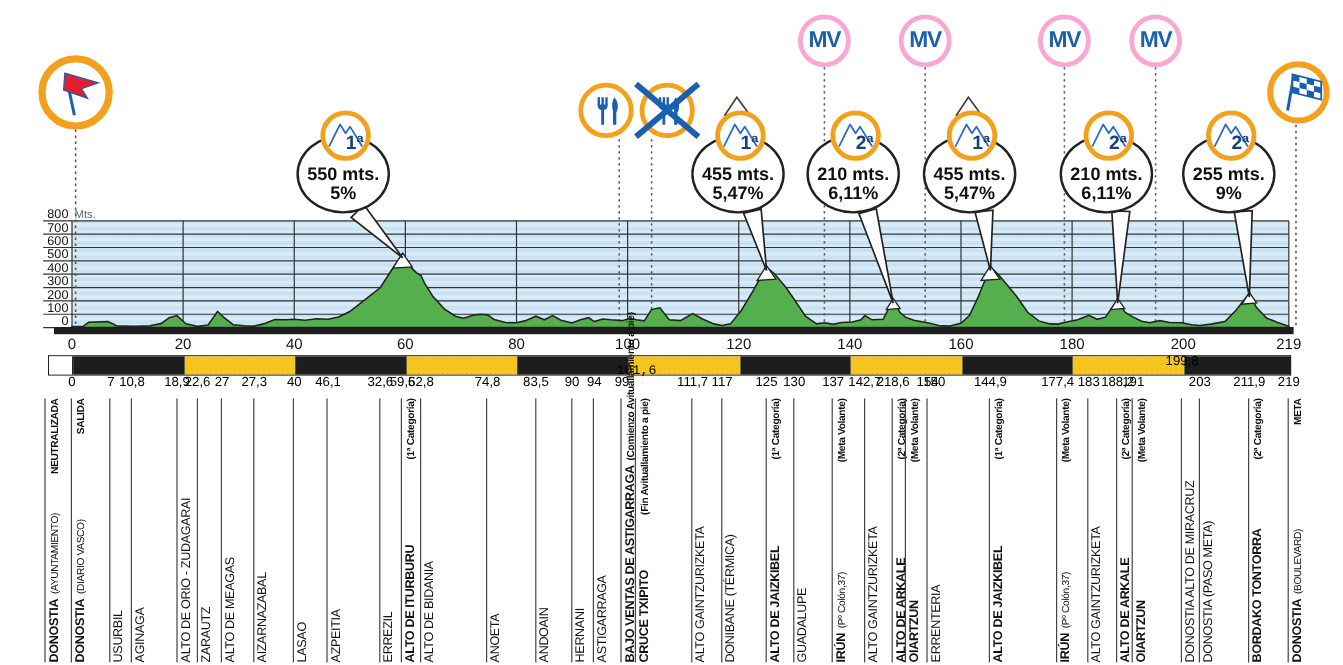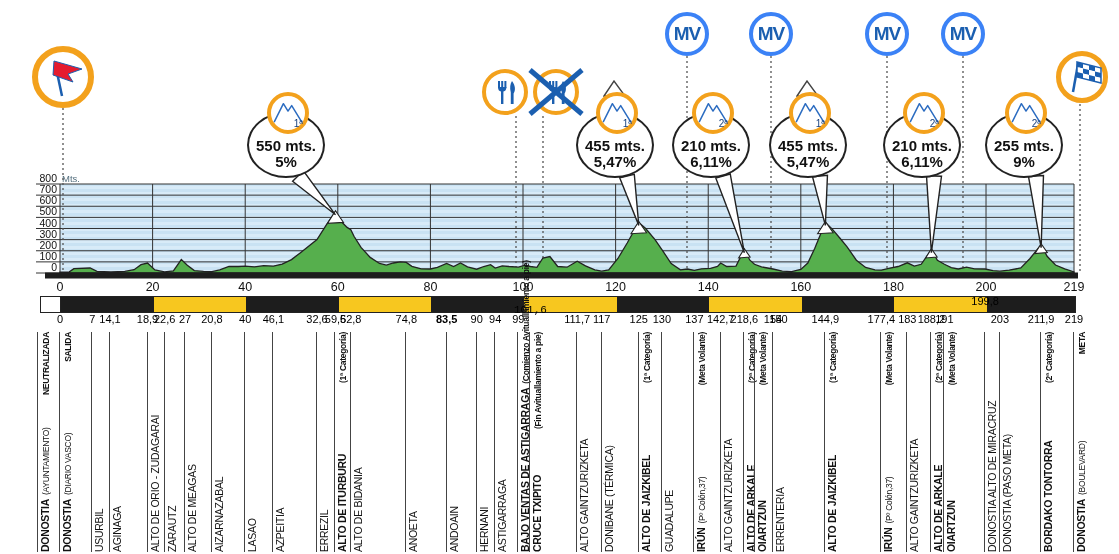--- a/index.html
+++ b/index.html
@@ -1,27 +1,27 @@
 <!DOCTYPE html>
 <html><head>
 <meta charset="utf-8">
 <style>
   html,body{margin:0;padding:0;background:#fff;}
   #stage{position:relative;width:1119px;height:554px;background:#fff;overflow:hidden;
          font-family:"Liberation Sans",sans-serif;}
   #chart-svg{position:absolute;left:0;top:0;}
   .ring{position:absolute;background:#fff;border-radius:50%;box-sizing:content-box;}
-  .mv-circle{width:36px;height:36px;border:4px solid #3b82f6;display:flex;align-items:center;justify-content:center;
+  .mv-circle{width:36px;height:36px;border:4px solid #f9a8d4;display:flex;align-items:center;justify-content:center;
              font-weight:bold;font-size:19px;letter-spacing:-1px;color:#1B5FB0;}
   .balloon{position:absolute;width:78px;height:66px;background:#fff;border:2px solid #222;border-radius:50%;
            display:flex;flex-direction:column;align-items:center;justify-content:flex-end;padding-bottom:6px;box-sizing:border-box;}
   .balloon .l1,.balloon .l2{font-weight:bold;color:#111;font-size:15px;line-height:16px;white-space:nowrap;}
   .climb-icon{position:absolute;width:34px;height:34px;border:4px solid #F3A11C;background:#fff;border-radius:50%;}
   .climb-icon svg{position:absolute;left:1px;top:4px;}
-  .climb-icon .cat{position:absolute;right:2px;bottom:1px;font-size:10px;font-weight:normal;color:#17407e;}
+  .climb-icon .cat{position:absolute;right:2px;bottom:1px;font-size:16px;font-weight:bold;color:#17407e;}
   .peak-above{position:absolute;}
   .kmnum{position:absolute;transform:translateX(-50%);font-size:11px;color:#000;white-space:nowrap;}
   .place{position:absolute;transform:rotate(-90deg);transform-origin:0 0;white-space:nowrap;
          display:flex;align-items:baseline;gap:4px;width:220px;border-top:1px solid #444;
          padding-top:1px;color:#111;}
   .place .main{font-size:10.5px;letter-spacing:-0.3px;}
   .place.bold .main{font-weight:bold;}
   .place .detail{font-size:8.5px;letter-spacing:-0.3px;}
   .place .tag{font-size:8.5px;font-weight:bold;margin-left:auto;letter-spacing:-0.3px;}
   .bar{position:absolute;border:1px solid #222;}
@@ -244,32 +244,32 @@
         <div class="seg black" style="left: 575.616px; width: 92.6027px;"></div>
         <div class="seg yellow" style="left: 668.219px; width: 92.6027px;"></div>
         <div class="seg black" style="left: 760.822px; width: 92.6027px;"></div>
         <div class="seg yellow" style="left: 853.425px; width: 92.6027px;"></div>
         <div class="seg black" style="left: 946.027px; width: 87.9726px;"></div>
       </div>
     </div>
   <div id="km-layer">
       <div class="kmnum" style="left: 60px; top: 313px;">0</div>
       <div class="kmnum" style="left: 92.411px; top: 313px;">7</div>
-      <div class="kmnum" style="left: 110.005px; top: 313px;">14,1</div>
+      <div class="kmnum" style="left: 110.005px; top: 313px;">10,8</div>
       <div class="kmnum" style="left: 147.51px; top: 313px;">18,9</div>
       <div class="kmnum" style="left: 164.641px; top: 313px;">22,6</div>
       <div class="kmnum" style="left: 185.014px; top: 313px;">27</div>
-      <div class="kmnum" style="left: 211.868px; top: 313px;">20,8</div>
+      <div class="kmnum" style="left: 211.868px; top: 313px;">27,3</div>
       <div class="kmnum" style="left: 245.205px; top: 313px;">40</div>
       <div class="kmnum" style="left: 273.449px; top: 313px;">46,1</div>
       <div class="kmnum" style="left: 316.973px; top: 313px;">32,6</div>
       <div class="kmnum" style="left: 335.493px; top: 313px;">59,5</div>
       <div class="kmnum" style="left: 350.773px; top: 313px;">62,8</div>
       <div class="kmnum" style="left: 406.334px; top: 313px;">74,8</div>
-      <div class="kmnum" style="left: 446.616px; top: 313px; font-weight: bold;">83,5</div>
+      <div class="kmnum" style="left: 446.616px; top: 313px;">83,5</div>
       <div class="kmnum" style="left: 476.712px; top: 313px;">90</div>
       <div class="kmnum" style="left: 495.233px; top: 313px;">94</div>
       <div class="kmnum" style="left: 518.384px; top: 313px;">99</div>
       <div class="kmnum" style="left: 530.422px; top: 304px; font-family: Liberation Mono, monospace;">101,6</div>
       <div class="kmnum" style="left: 577.186px; top: 313px;">111,7</div>
       <div class="kmnum" style="left: 601.726px; top: 313px;">117</div>
       <div class="kmnum" style="left: 638.767px; top: 313px;">125</div>
       <div class="kmnum" style="left: 661.918px; top: 313px;">130</div>
       <div class="kmnum" style="left: 694.329px; top: 313px;">137</div>
       <div class="kmnum" style="left: 720.721px; top: 313px;">142,7</div>

